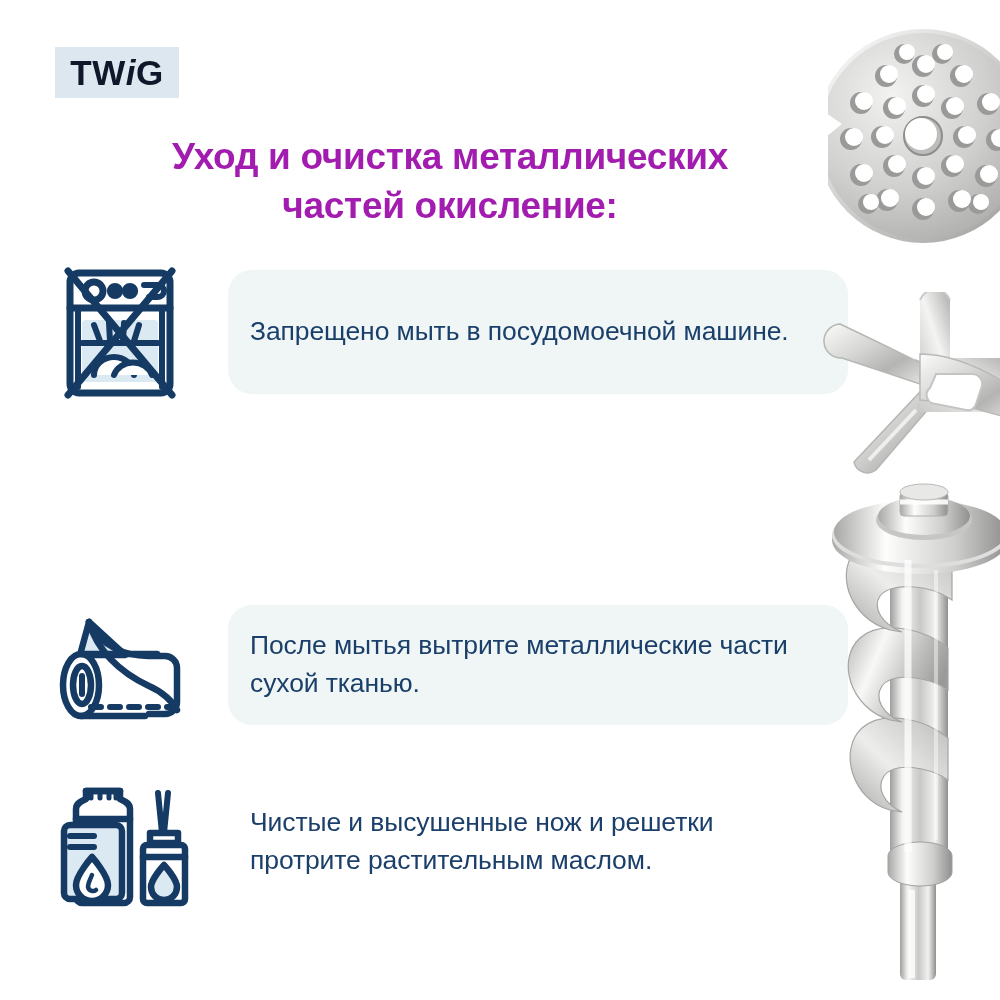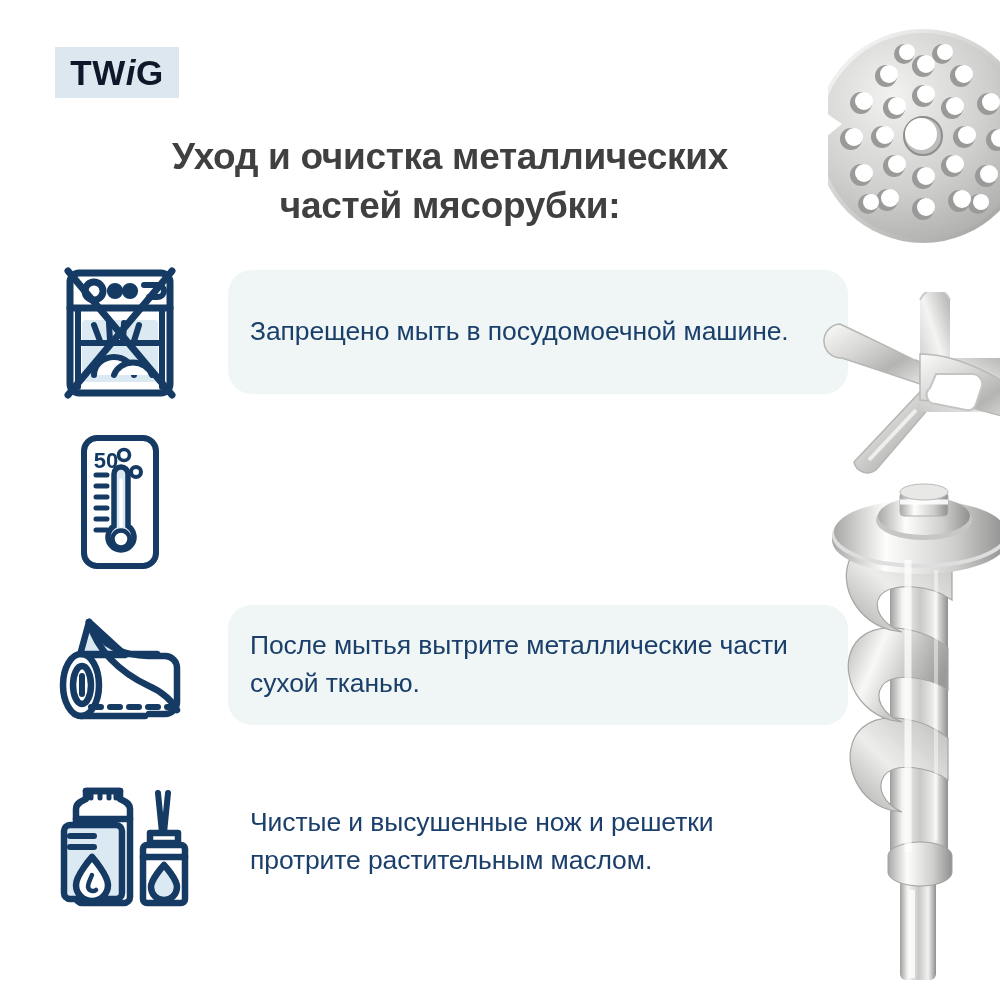--- a/index.html
+++ b/index.html
@@ -21,21 +21,21 @@
   .logo-text{
     font-size:35px;font-weight:700;color:#0f172a;
     letter-spacing:0.5px;line-height:1;
   }
   .logo-text .i{font-style:italic;}
 
   
   .title{
     position:absolute;left:60px;top:133px;width:780px;
     text-align:center;
-    color:#404040;
+    color:#a21caf;
     font-weight:700;
     font-size:37px;
     line-height:1.32;
     letter-spacing:-0.3px;
   }
 
   
   .row{position:absolute;left:0;width:1000px;}
   .row .icon-wrap{
     position:absolute;left:40px;top:0;width:160px;height:150px;
@@ -86,21 +86,21 @@
 <body>
 
 <div class="page">
 
   <div class="logo-box">
     <span class="logo-text"><span>TW<span class="i">i</span>G</span></span>
   </div>
 
   <div class="title">
     <div>Уход и очистка металлических</div>
-    <div>частей мясорубки:</div>
+    <div>частей окисление:</div>
   </div>
 
   <div class="row" id="row1">
     <div class="icon-wrap">
       <svg width="128" height="138" viewBox="0 0 128 138">
         <g fill="none" stroke="#153a63" stroke-width="7" stroke-linejoin="round" stroke-linecap="round">
           <rect x="14" y="10" width="100" height="120" rx="9" fill="#ffffff"></rect>
           <path d="M14 45 H114"></path>
           <rect x="26" y="57" width="76" height="62" rx="4" fill="#dbe9f2" stroke="none"></rect>
           <path d="M22 45 V124 M106 45 V124" stroke-width="6"></path>
@@ -118,34 +118,20 @@
           <path d="M116 8 L12 132"></path>
         </g>
       </svg>
     </div>
     <div class="bubble filled">
       <span class="txt">Запрещено мыть в посудомоечной машине.</span>
     </div>
   </div>
 
   <div class="row" id="row2">
-    <div class="icon-wrap">
-      <svg width="80" height="136" viewBox="0 0 80 136">
-        <rect x="4" y="4" width="72" height="128" rx="13" fill="#ffffff" stroke="#153a63" stroke-width="6"></rect>
-        <text x="26" y="34" font-family="Liberation Sans, sans-serif" font-size="22" font-weight="700" fill="#153a63" text-anchor="middle">50</text>
-        <circle cx="44" cy="21" r="5.5" fill="none" stroke="#153a63" stroke-width="3.6"></circle>
-        <circle cx="56" cy="38" r="5" fill="none" stroke="#153a63" stroke-width="4"></circle>
-        <g stroke="#153a63" stroke-width="5" stroke-linecap="round">
-          <path d="M16 41 H27 M16 52 H27 M16 63 H27 M16 74 H27 M16 85 H27 M16 96 H27"></path>
-        </g>
-        <path d="M34 40 a7 7 0 0 1 14 0 V92 a13 13 0 1 1 -14 0 Z" fill="#dbe9f2" stroke="#153a63" stroke-width="5.5"></path>
-        <circle cx="41" cy="105" r="8.5" fill="#ffffff" stroke="#153a63" stroke-width="4.5"></circle>
-        <path d="M41 46 V92" stroke="#ffffff" stroke-width="3.5" stroke-linecap="round"></path>
-      </svg>
-    </div>
   </div>
 
   <div class="row" id="row4">
     <div class="icon-wrap">
       <svg width="140" height="128" viewBox="0 0 140 128">
         <g fill="none" stroke="#153a63" stroke-width="6.5" stroke-linejoin="round" stroke-linecap="round">
 
           <path d="M26 30 C26 24 32 22 36 20 V12 h34 v8 c4 2 10 4 10 10 V118 a6 6 0 0 1 -6 6 H32 a6 6 0 0 1 -6 -6 Z" fill="#ffffff"></path>
           <path d="M36 12 h34"></path>
           <g stroke-width="5">

